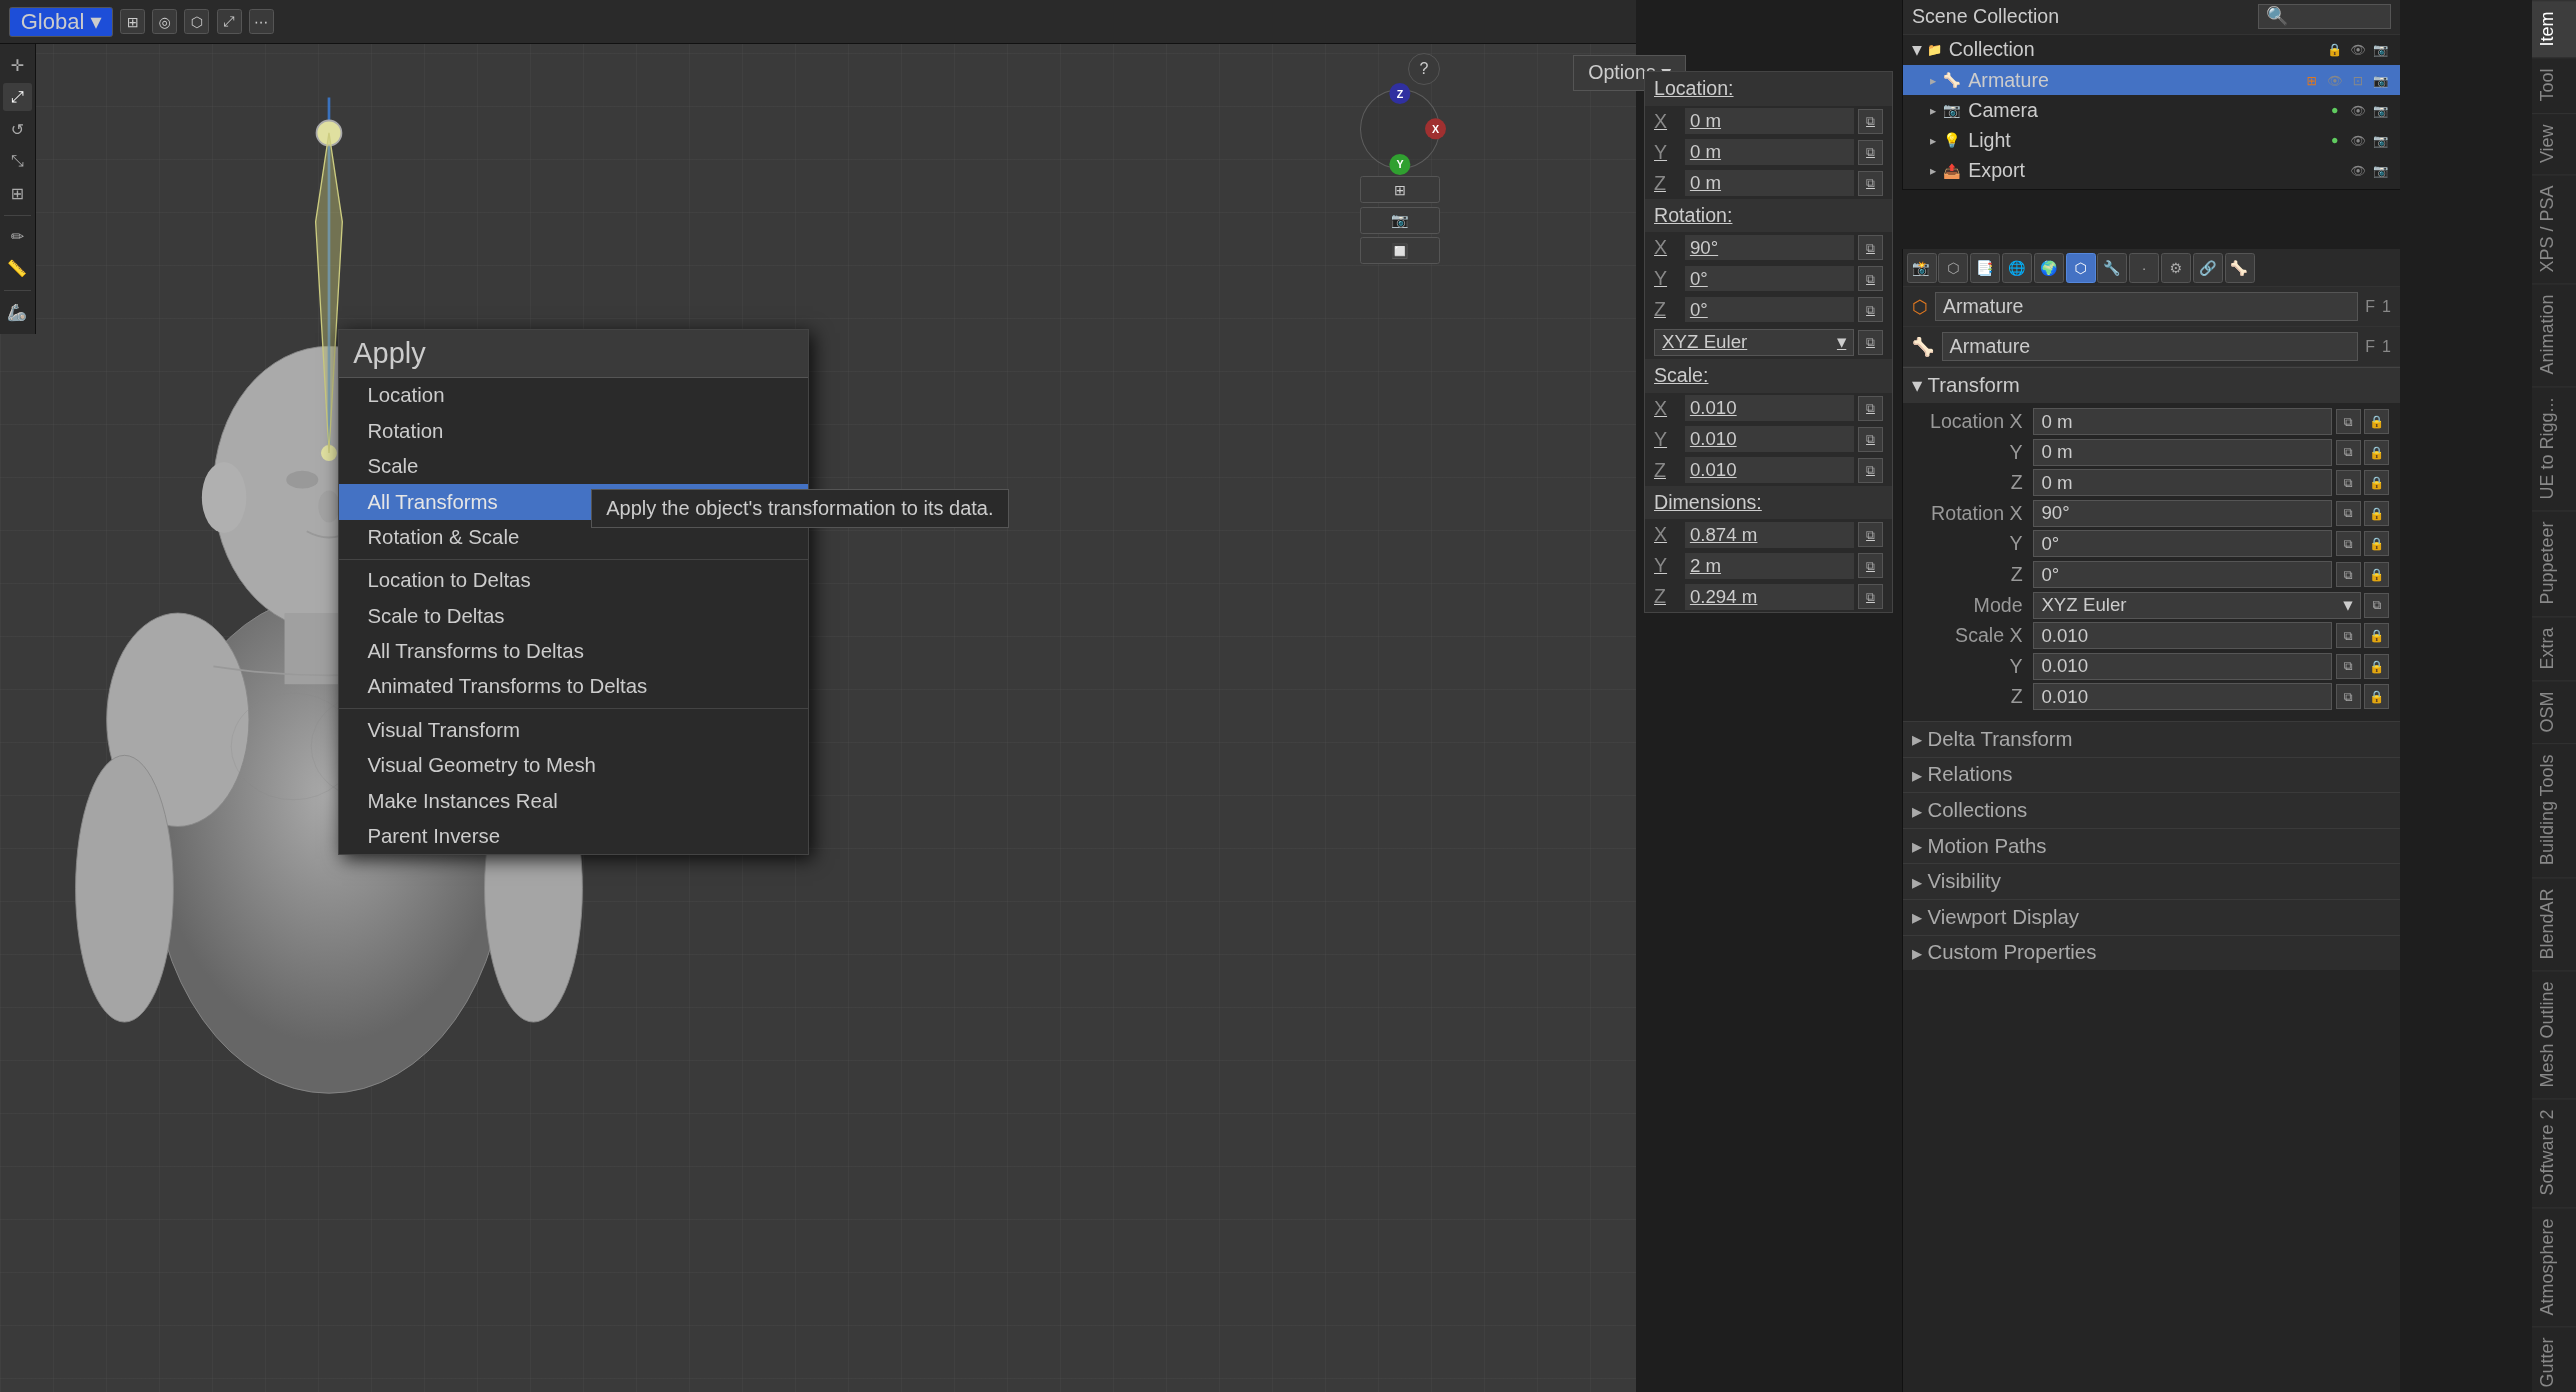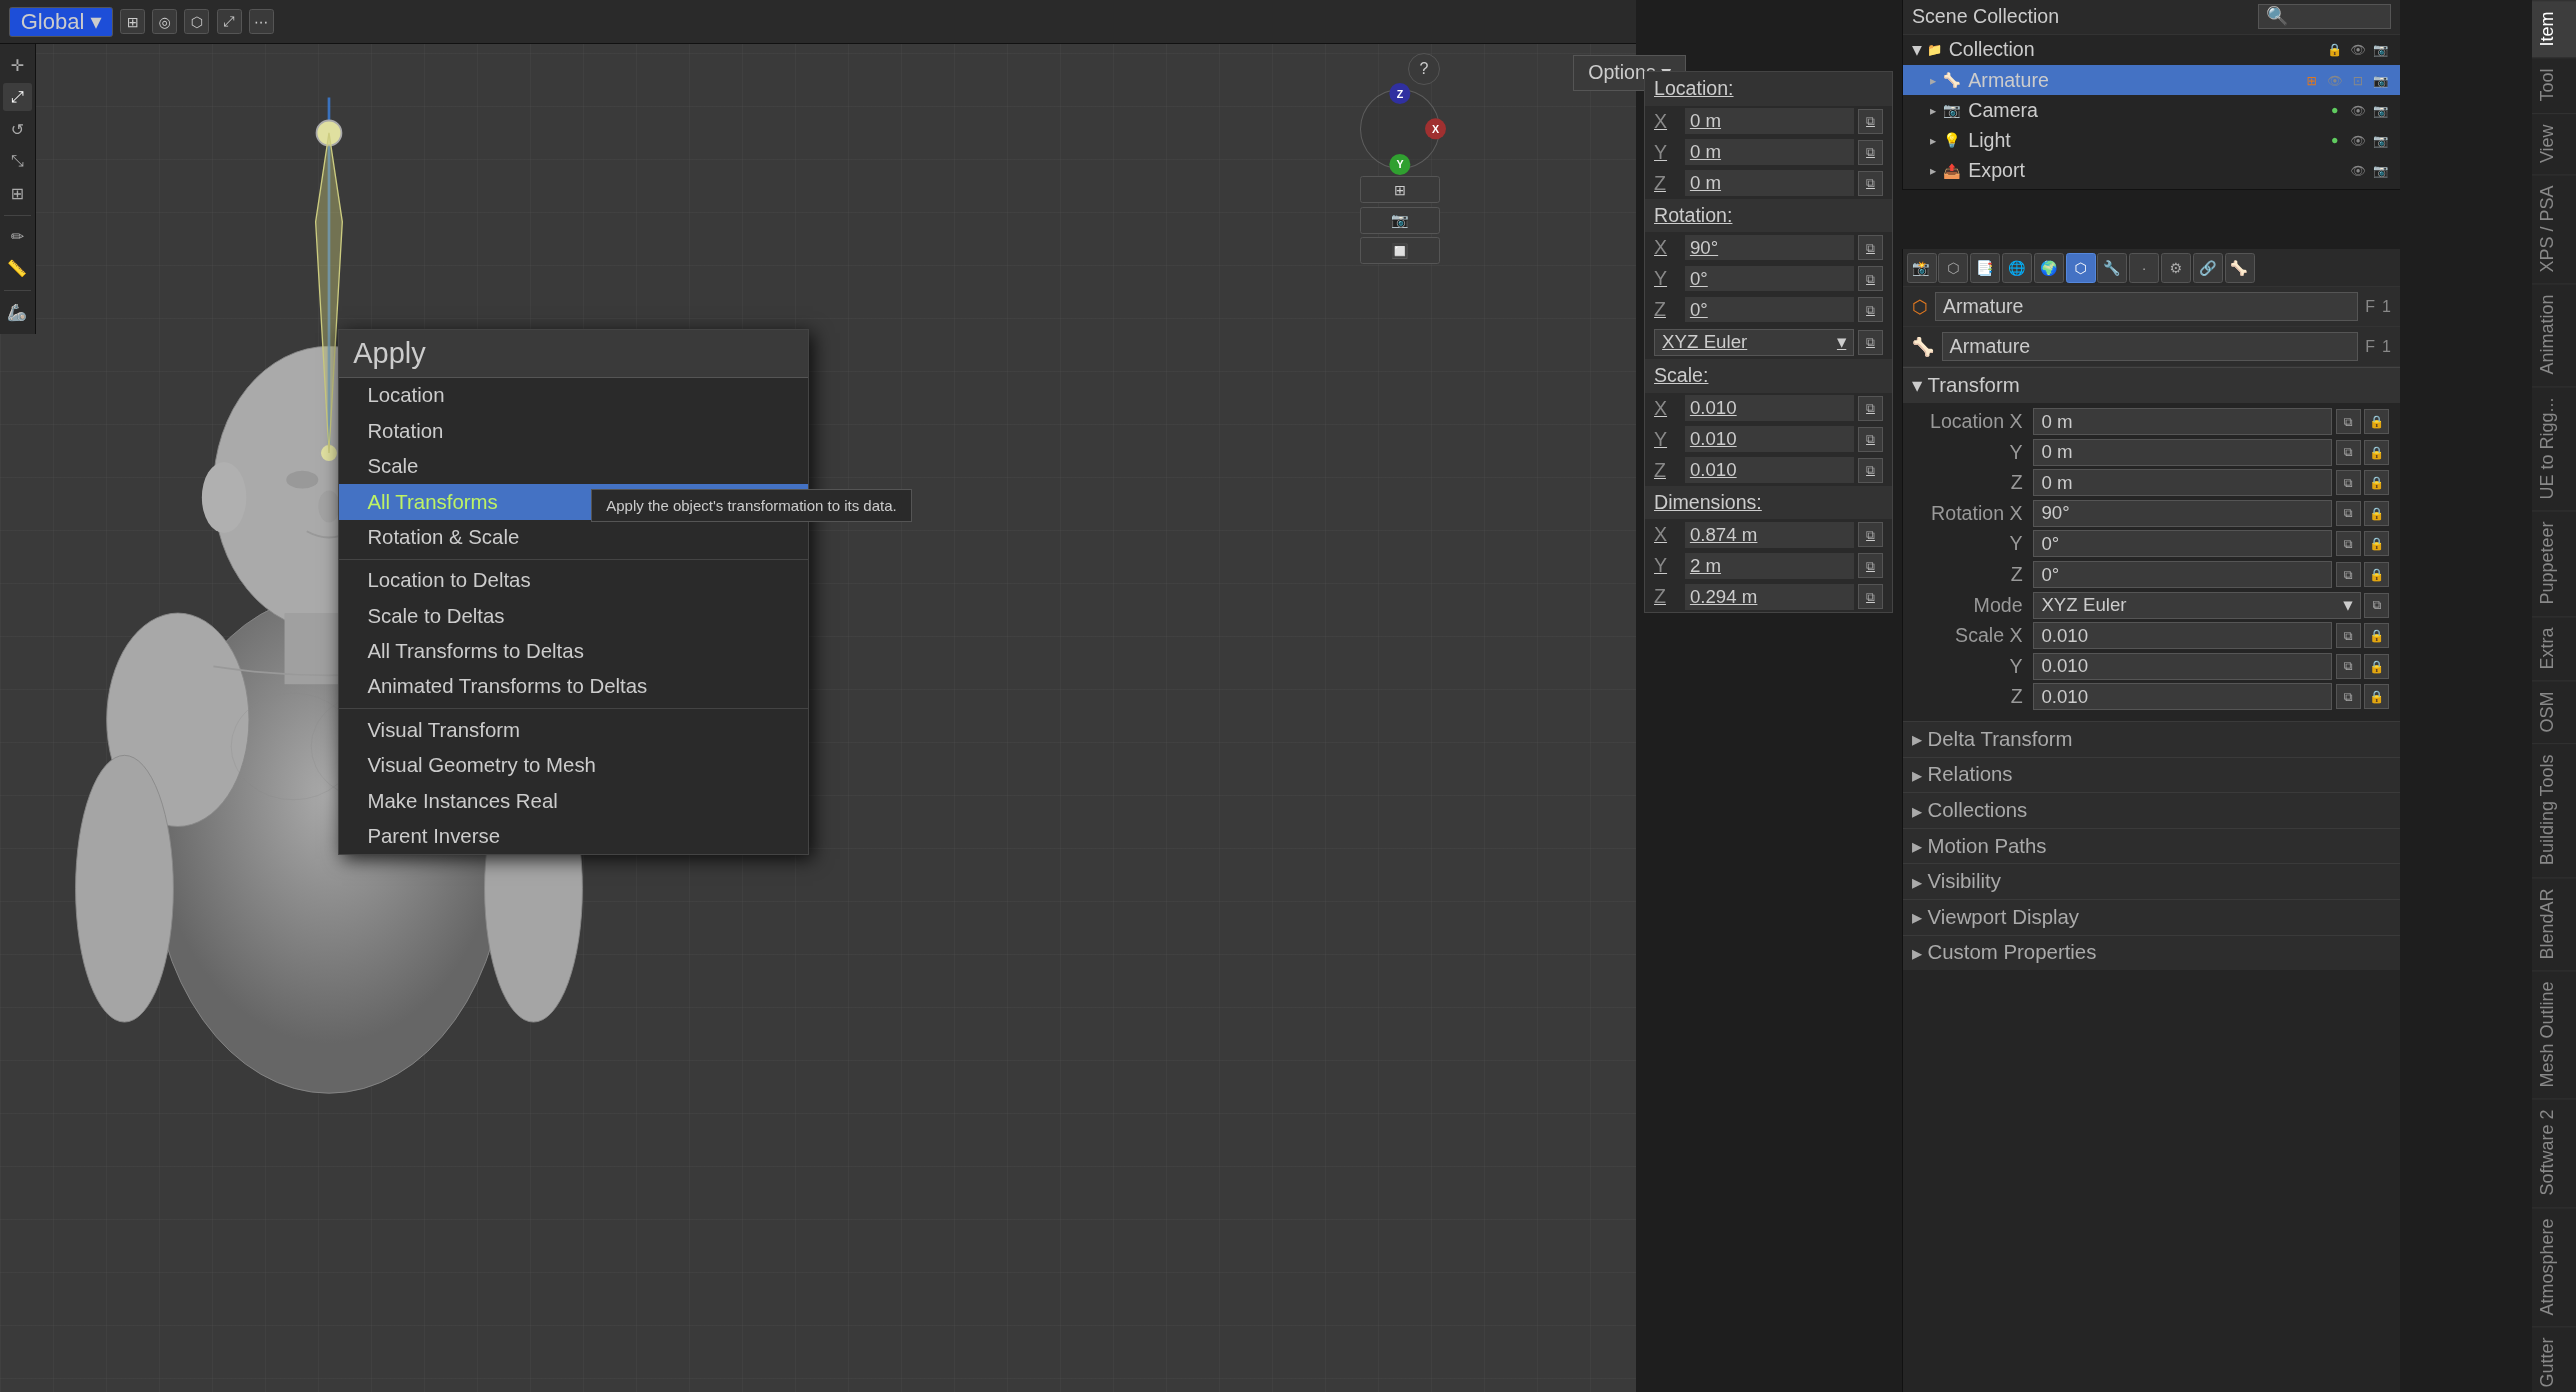--- a/index.html
+++ b/index.html
@@ -138,37 +138,37 @@
 
     .context-menu-item {
       padding: 6.2px 28.4px;
       font-size: 20.4px;
       color: #ccc;
       cursor: pointer;
       white-space: nowrap;
     }
     .context-menu-item.active, .context-menu-item.selected {
       background: #4472c4;
-      color: #bef264;
+      color: #e5e5e5;
     }
     .context-menu-separator {
       height: 0.9px;
       background: #444;
       margin: 3.6px 0;
     }
 
     
     .tooltip {
       position: absolute;
       top: 489px;
       left: 591px;
       background: #2a2a2a;
       border: 0.9px solid #555;
       padding: 7.1px 14.2px;
-      font-size: 15px;
+      font-size: 20px;
       color: #ccc;
       z-index: 200;
       pointer-events: none;
     }
 
     
     .right-info {
       position: absolute;
       top: 0;
       right: 489px;

